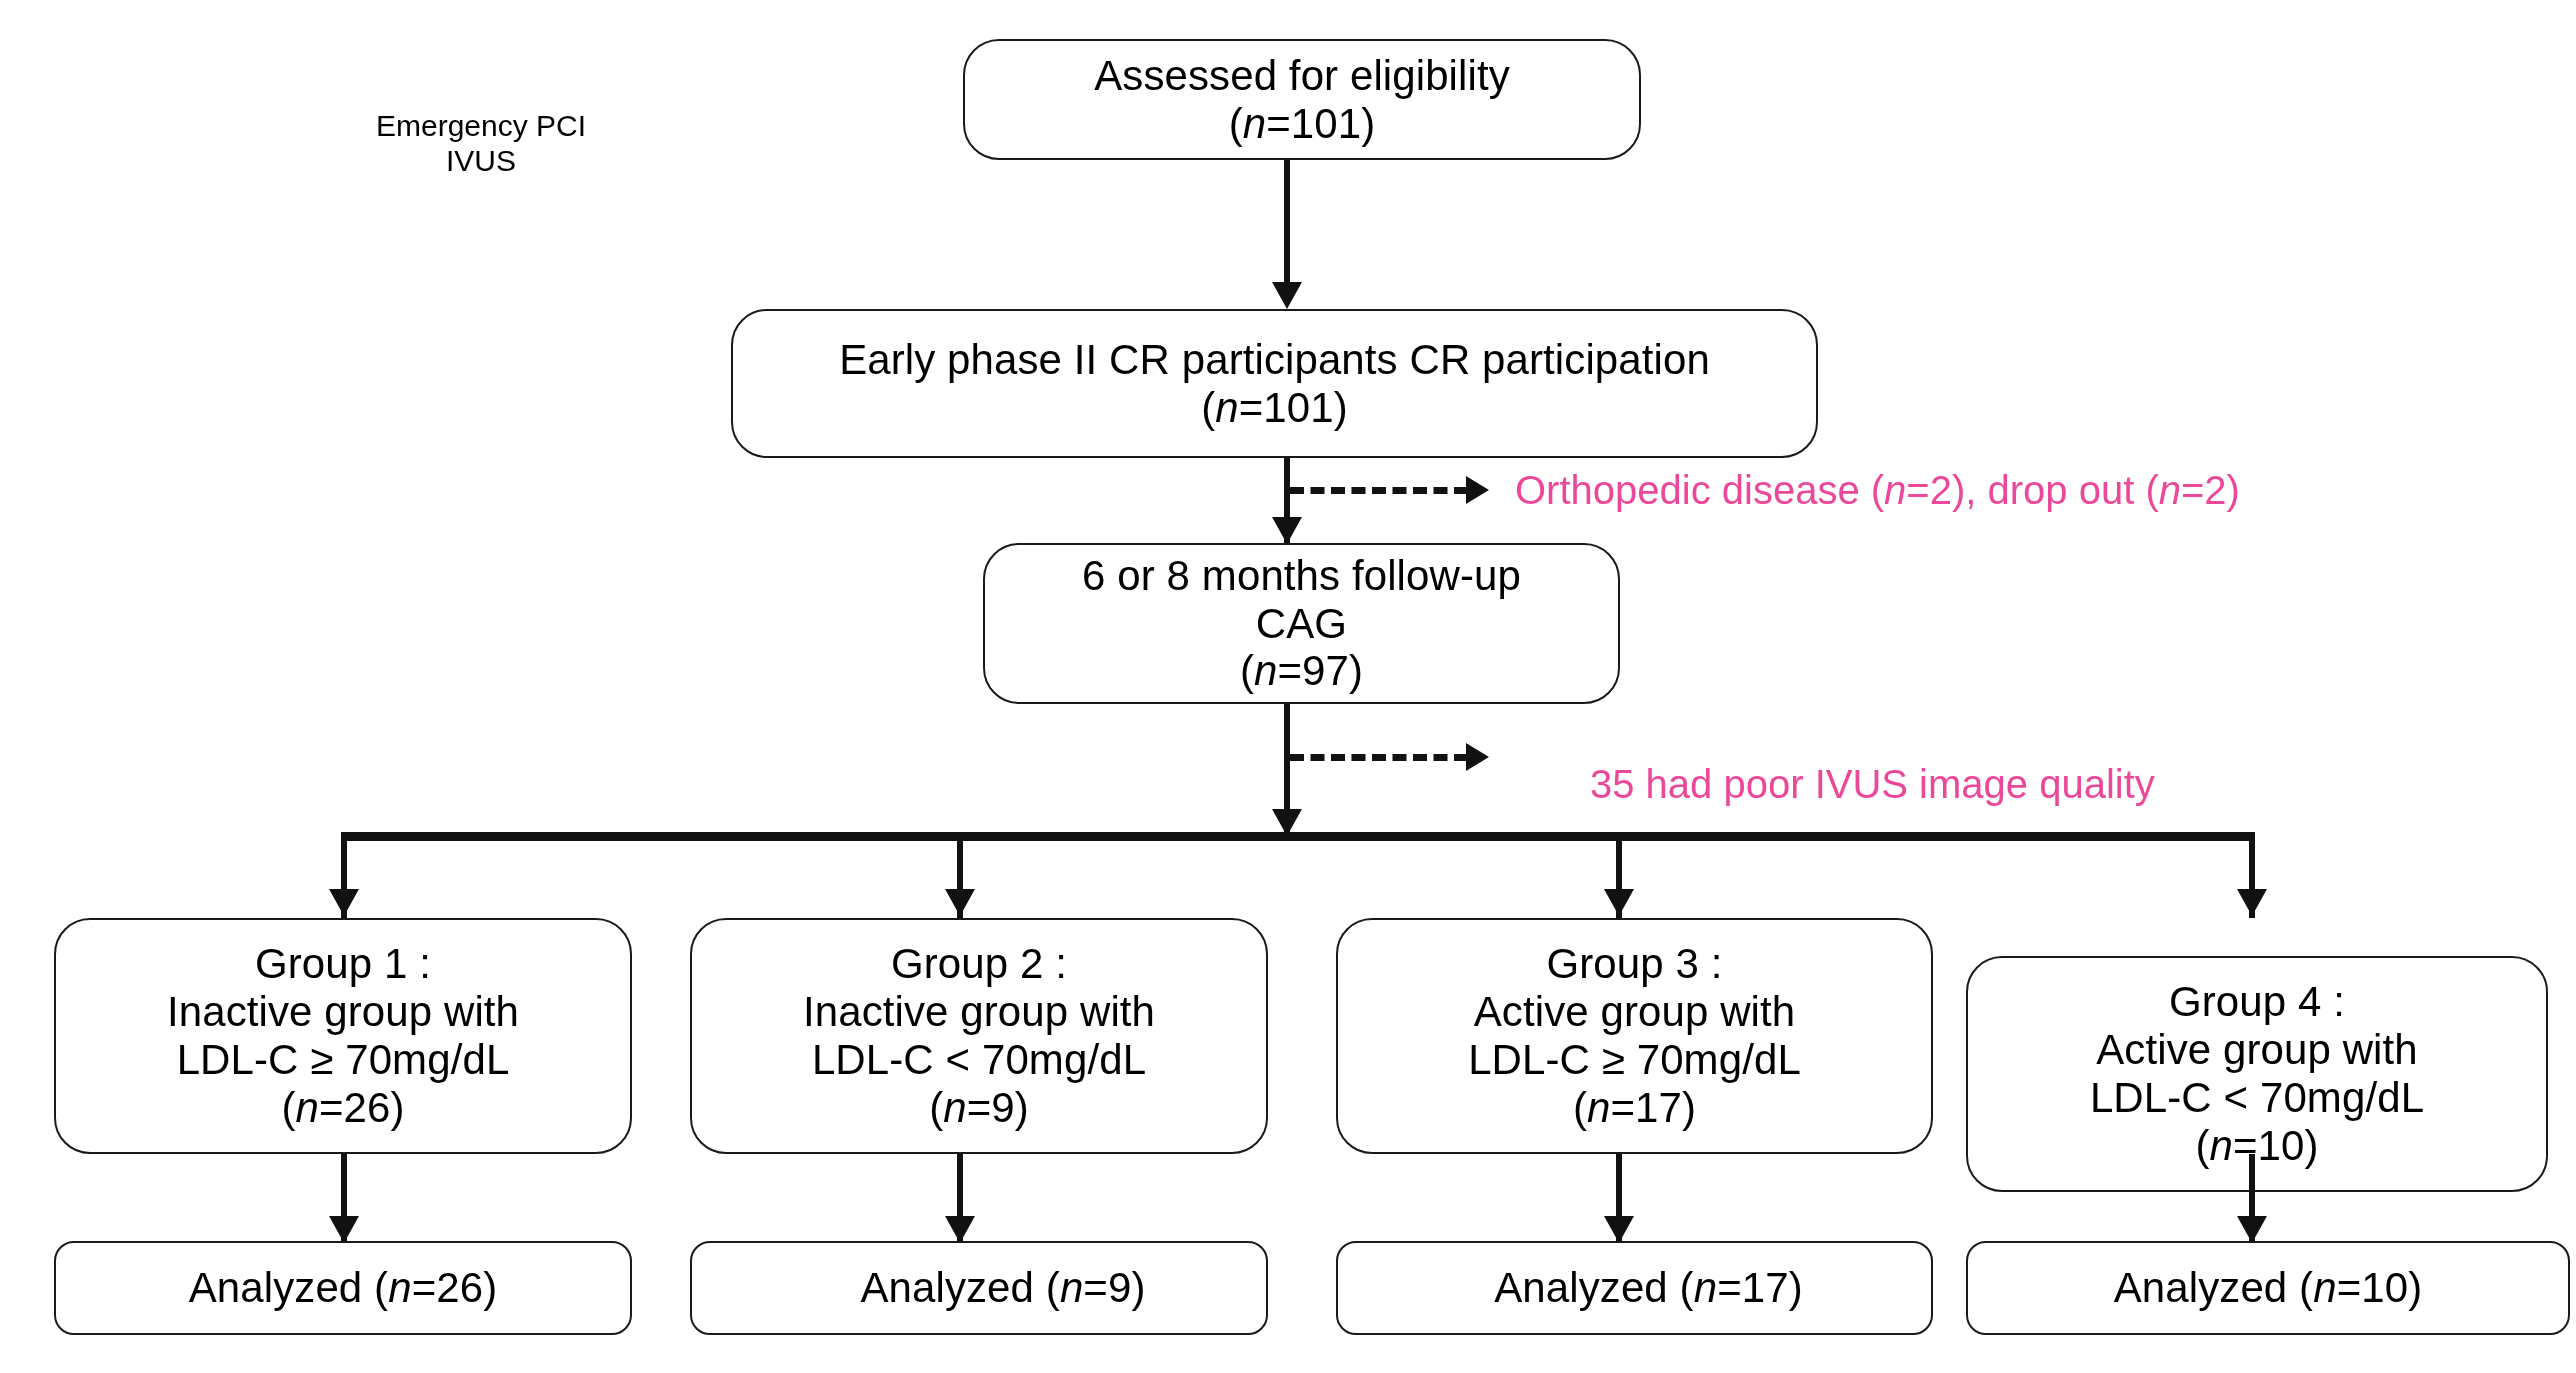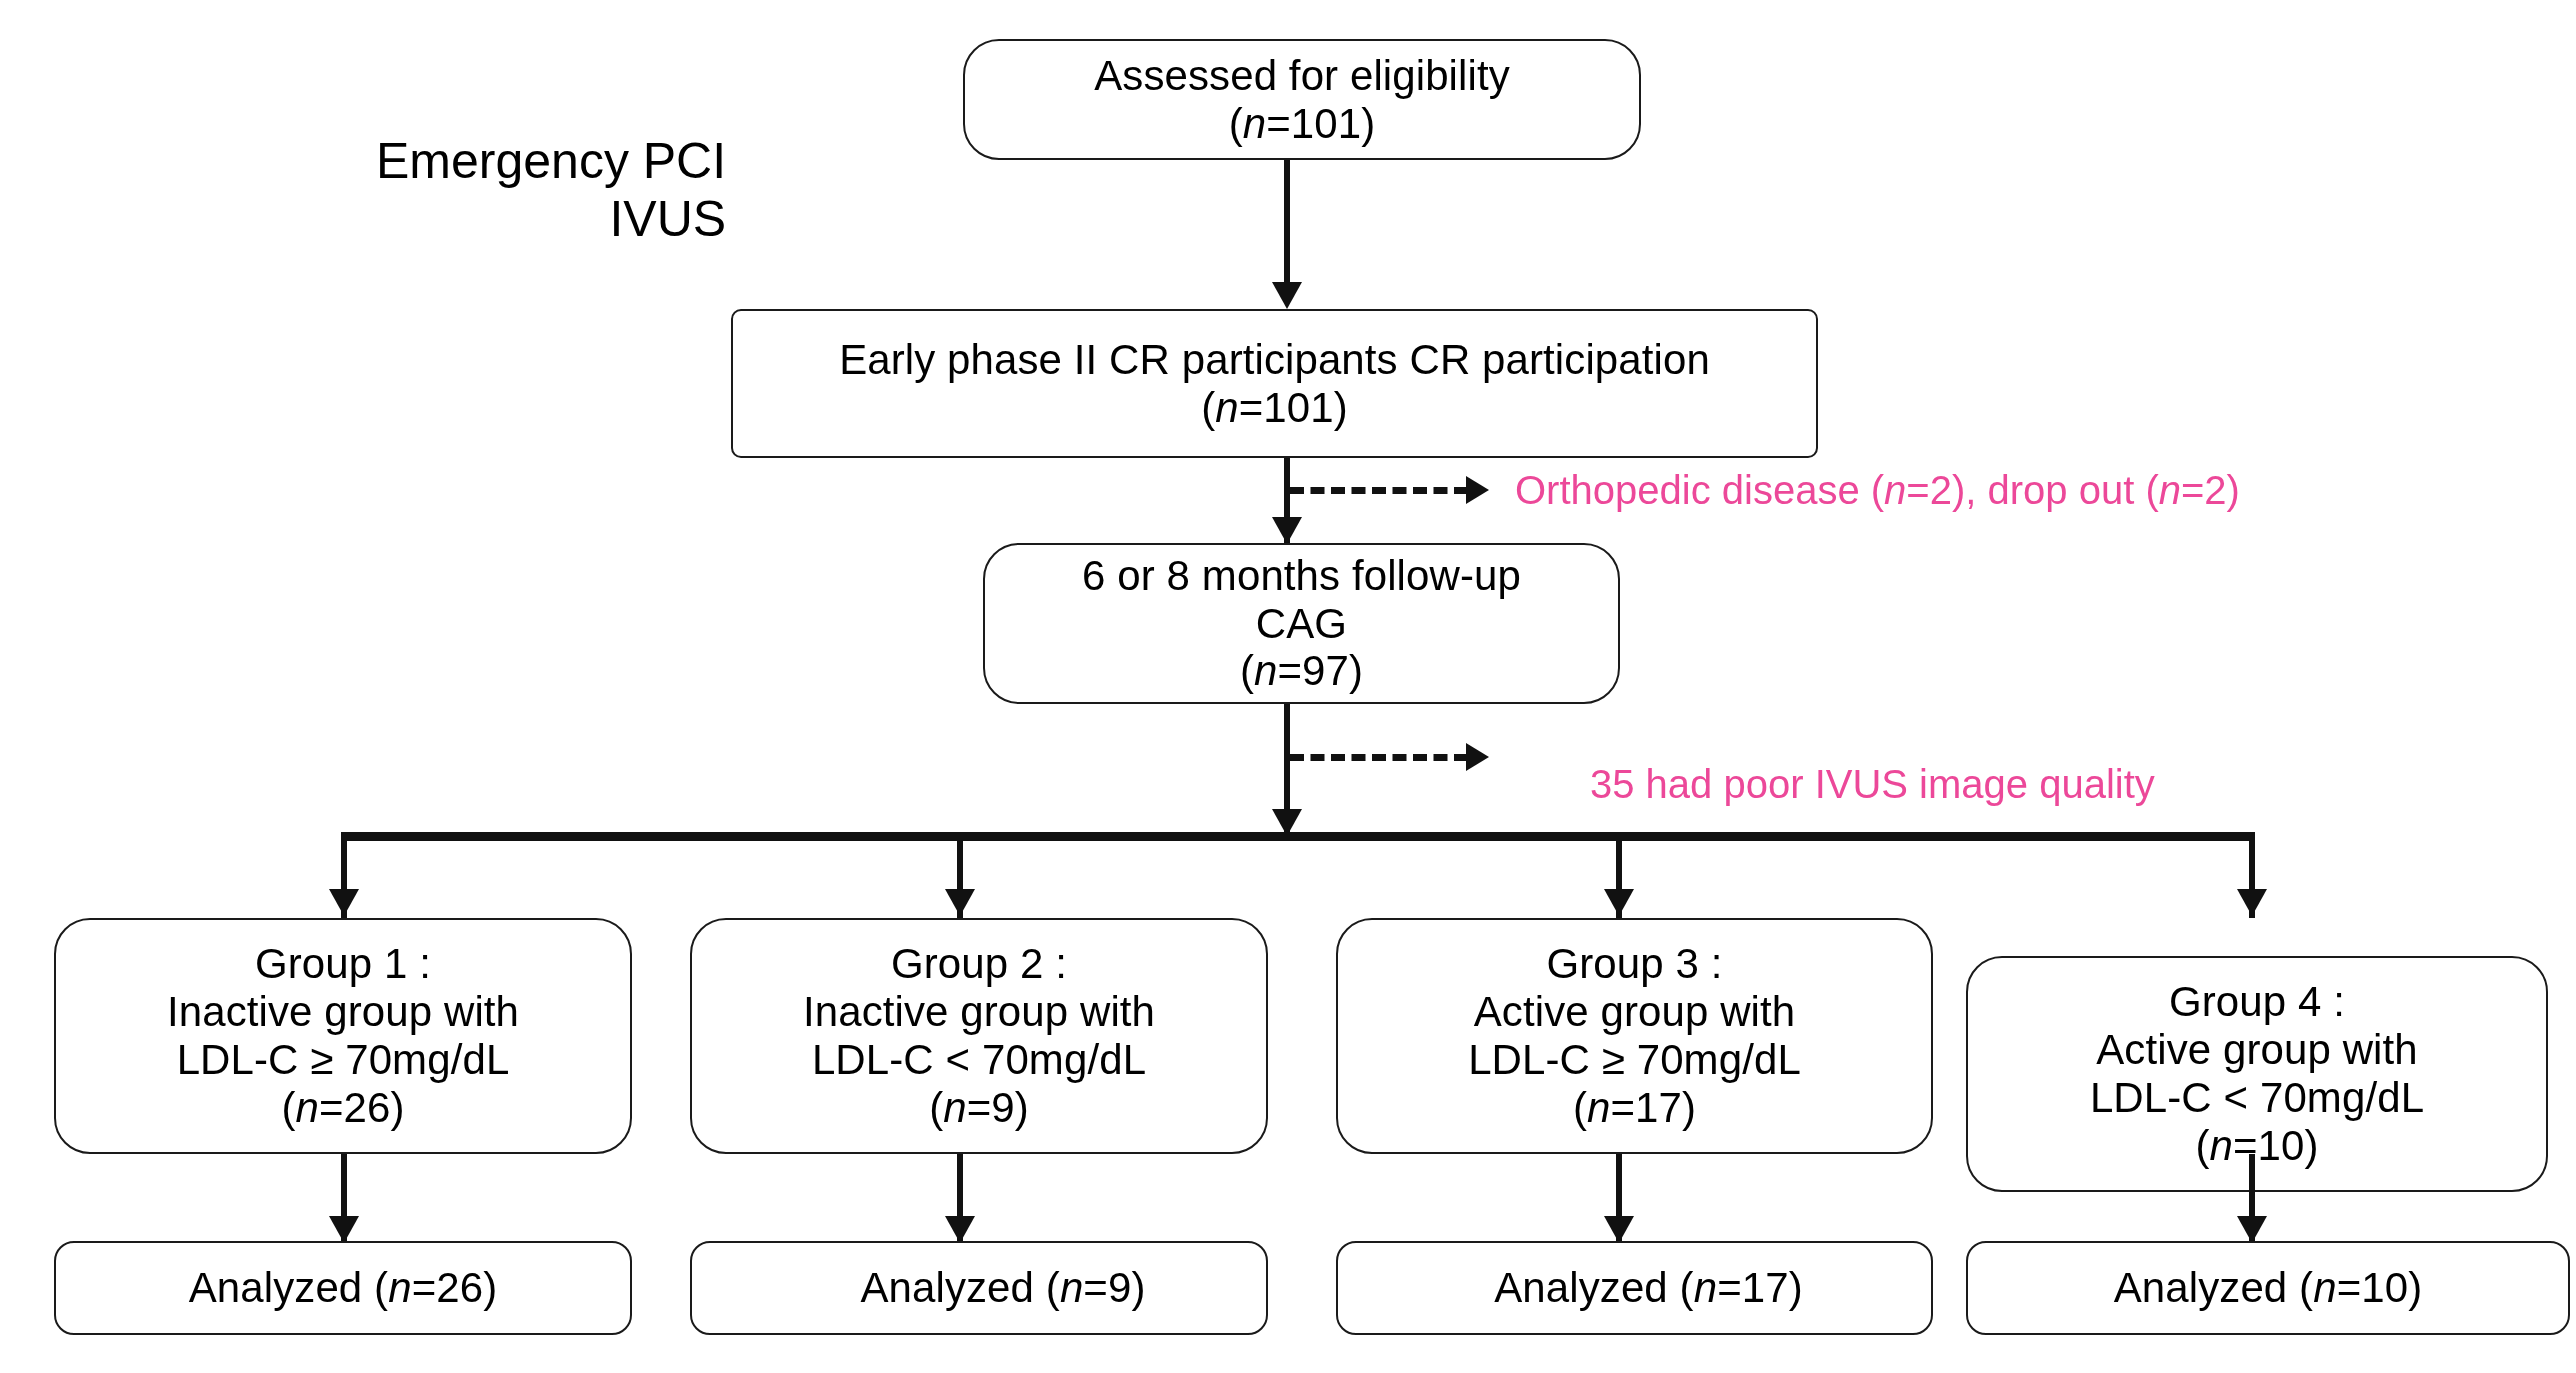--- a/index.html
+++ b/index.html
@@ -35,24 +35,24 @@
     color: #000000;
   }
   .node.round   { border-radius: 36px; }
   .node.round-s { border-radius: 20px; }
   .node .line { white-space: nowrap; display: block; }
   .node .line.ital-n i { font-style: italic; }
 
   
   .caption {
     position: absolute;
-    font-size: 50px;
+    font-size: 30px;
     line-height: 1.16;
     white-space: pre-line;
-    text-align: right;
+    text-align: center;
     color: #000000;
   }
   .annot {
     position: absolute;
     font-size: 40px;
     line-height: 1.1;
     white-space: nowrap;
     color: #ec4899;
   }
   .annot i { font-style: italic; }
@@ -102,21 +102,21 @@
   </div>
 
   <div class="node round" style="left:963px; top:39px; width:678px; height:121px;">
     <span class="line">Assessed for eligibility</span>
     <span class="line ital-n"><span>(</span><i>n</i><span>=101)</span></span>
   </div>
 
   <div class="vline" style="left:1284px; top:160px; height:124px;"></div>
   <div class="arrowhead" style="left:1272px; top:282px;"></div>
 
-  <div class="node round" style="left:731px; top:309px; width:1087px; height:149px;border-radius:10px;">
+  <div class="node round" style="left:731px; top:309px; width:1087px; height:149px;">
     <span class="line">Early phase II CR participants CR participation</span>
     <span class="line ital-n"><span>(</span><i>n</i><span>=101)</span></span>
   </div>
 
   <div class="vline" style="left:1284px; top:458px; height:89px;"></div>
   <div class="arrowhead" style="left:1272px; top:517px;"></div>
 
   <div class="dashline" style="left:1290px; top:487px; width:178px;"></div>
   <div class="dasharrow" style="left:1466px; top:476px;"></div>
   <div class="annot" style="left:1515px; top:468px;"><span>Orthopedic disease (</span><i>n</i><span>=2), drop out (</span><i>n</i><span>=2)</span></div>

